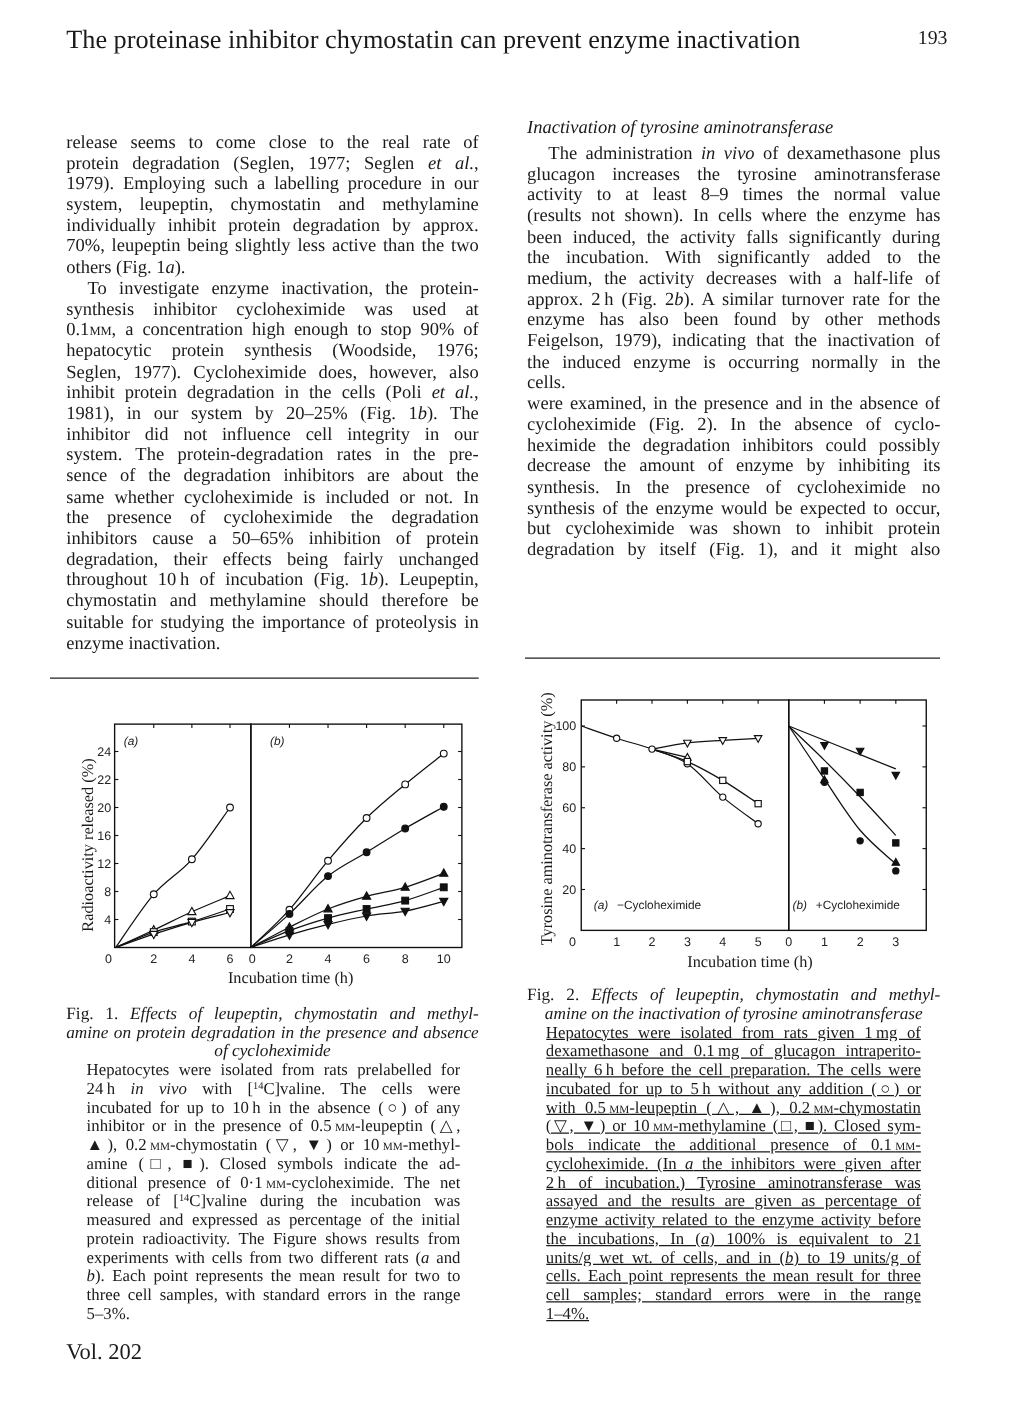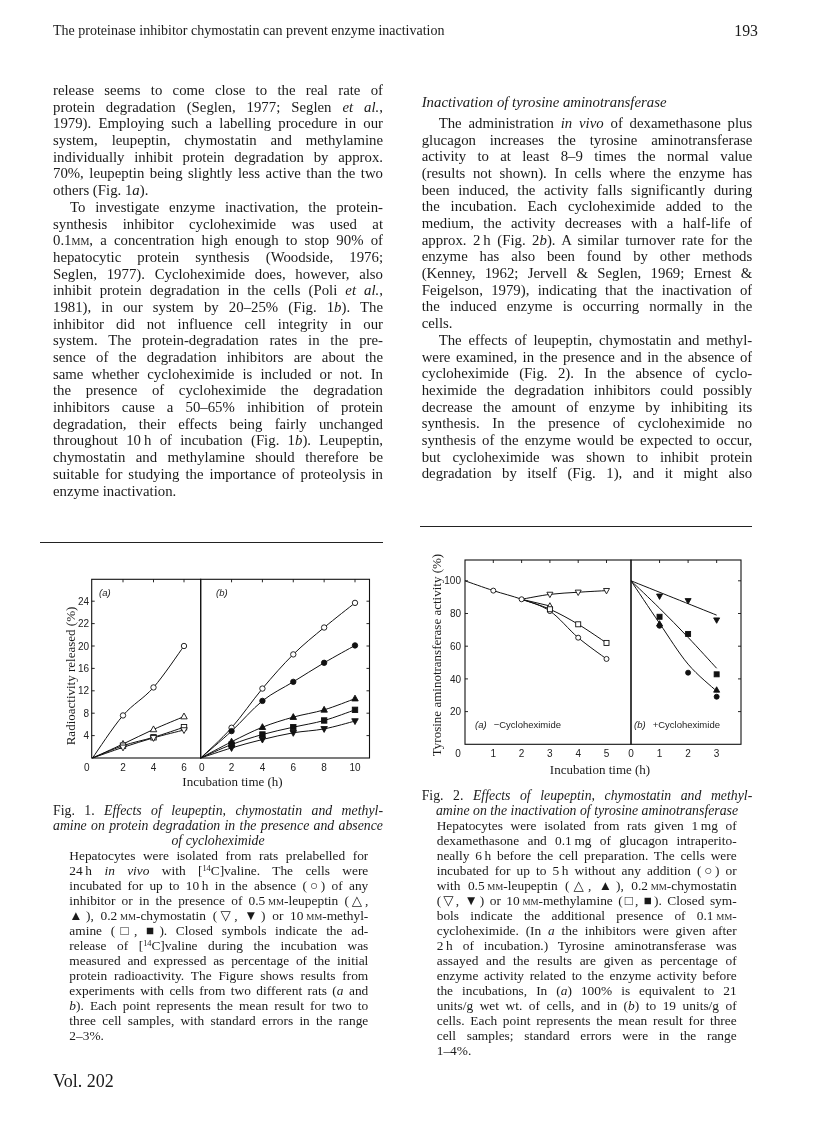--- a/index.html
+++ b/index.html
@@ -1,45 +1,45 @@
 <!DOCTYPE html>
 <html><head>
 <meta charset="utf-8">
 <style>
   html, body { margin: 0; padding: 0; background: #ffffff; }
   #page {
     position: relative; width: 816px; height: 1136px; overflow: hidden;
     background: #ffffff; color: #1a1a1a;
     font-family: "Liberation Serif", "DejaVu Serif", serif;
   }
-  .running-head { position: absolute; left: 53px; top: 21px; font-size: 14px; line-height: 20px; white-space: nowrap; }
+  .running-head { position: absolute; left: 53px; top: 21px; font-size: 21px; line-height: 20px; white-space: nowrap; }
   .page-number { position: absolute; right: 58px; top: 21px; font-size: 15.8px; line-height: 20px; }
   .col { position: absolute; font-size: 14.8px; }
-  .col-left { left: 53px; top: 82px; width: 330px; }
+  .col-left { left: 53px; top: 106px; width: 330px; }
   .col-right { left: 421.7px; top: 94.35px; width: 330.6px; }
   .section-heading { font-style: italic; height: 16.7px; line-height: 16.7px; margin-bottom: 3.9px; white-space: nowrap; }
   .col .line { height: 16.7px; line-height: 16.7px; }
   .line { text-align: justify; text-align-last: justify; overflow: hidden; }
   .line.indent { text-indent: 17px; }
   .line.last, .line.last-left { text-align: right; text-align-last: left; }
   .line.last-center { text-align: center; text-align-last: center; }
   .run-i { font-style: italic; }
   .run-sc { font-variant: small-caps; text-transform: lowercase; }
   .run-sup { font-size: 0.62em; vertical-align: 0.5em; line-height: 0; }
   .rule { position: absolute; height: 1.3px; background: #222; }
   .rule-left { left: 40px; top: 542px; width: 343px; }
   .rule-right { left: 420px; top: 526px; width: 332px; }
   .caption { position: absolute; }
   .caption .line { height: 15.02px; line-height: 15.02px; }
   .cap-title { font-size: 13.8px; }
   .cap-body { font-size: 13.4px; }
   .cap1 { left: 53px; top: 803.2px; width: 330px; }
   .cap1 .cap-body { margin-left: 16.3px; width: 299px; }
   .cap2 { left: 421.7px; top: 787.5px; width: 330.6px; }
-  .cap2 .cap-body { margin-left: 15px; width: 300px; }
+  .cap2 .cap-body { margin-left: 15px; width: 300px; text-decoration: underline; }
   .footer-vol { position: absolute; left: 53px; top: 1071px; font-size: 18px; line-height: 20px; }
   svg.fig { position: absolute; overflow: visible; }
   #fig1-svg { left: 40px; top: 548px; width: 345px; height: 250px; }
   #fig2-svg { left: 420px; top: 545px; width: 335px; height: 235px; }
   .tick-label { font-family: "Liberation Sans", "DejaVu Sans", sans-serif; font-size: 10px; fill: #222; }
   .axis-title { font-family: "Liberation Serif", "DejaVu Serif", serif; font-size: 13px; fill: #1a1a1a; }
   .panel-label { font-family: "Liberation Sans", "DejaVu Sans", sans-serif; font-size: 9.5px; fill: #222; }
 </style>
 </head>
 <body>
@@ -83,31 +83,29 @@
 
   <div class="col col-right">
     <div class="section-heading">Inactivation of tyrosine aminotransferase</div>
     <div>
         <div>
           <div class="line indent">The administration <span class="run-i">in vivo</span> of dexamethasone plus</div>
           <div class="line">glucagon increases the tyrosine aminotransferase</div>
           <div class="line">activity to at least 8–9 times the normal value</div>
           <div class="line">(results not shown). In cells where the enzyme has</div>
           <div class="line">been induced, the activity falls significantly during</div>
-          <div class="line">the incubation. Each cycloheximide added to the</div>
+          <div class="line">the incubation. With significantly added to the</div>
           <div class="line">medium, the activity decreases with a half-life of</div>
           <div class="line">approx. 2 h (Fig. 2<span class="run-i">b</span>). A similar turnover rate for the</div>
           <div class="line">enzyme has also been found by other methods</div>
-          <div class="line">(Kenney, 1962; Jervell &amp; Seglen, 1969; Ernest &amp;</div>
           <div class="line">Feigelson, 1979), indicating that the inactivation of</div>
           <div class="line">the induced enzyme is occurring normally in the</div>
           <div class="line last">cells.</div>
         </div>
         <div>
-          <div class="line indent">The effects of leupeptin, chymostatin and methyl-</div>
           <div class="line">were examined, in the presence and in the absence of</div>
           <div class="line">cycloheximide (Fig. 2). In the absence of cyclo-</div>
           <div class="line">heximide the degradation inhibitors could possibly</div>
           <div class="line">decrease the amount of enzyme by inhibiting its</div>
           <div class="line">synthesis. In the presence of cycloheximide no</div>
           <div class="line">synthesis of the enzyme would be expected to occur,</div>
           <div class="line">but cycloheximide was shown to inhibit protein</div>
           <div class="line">degradation by itself (Fig. 1), and it might also</div>
         </div>
       </div>
@@ -218,27 +216,28 @@
         <div class="line"><span class="run-i">amine on protein degradation in the presence and absence</span></div>
         <div class="line last-center"><span class="run-i">of cycloheximide</span></div>
       </div>
     <div class="cap-body">
         <div class="line">Hepatocytes were isolated from rats prelabelled for</div>
         <div class="line">24 h <span class="run-i">in vivo</span> with [<sup class="run-sup">14</sup>C]valine. The cells were</div>
         <div class="line">incubated for up to 10 h in the absence (○) of any</div>
         <div class="line">inhibitor or in the presence of 0.5 <span class="run-sc">mM</span>-leupeptin (△,</div>
         <div class="line">▲), 0.2 <span class="run-sc">mM</span>-chymostatin (▽, ▼) or 10 <span class="run-sc">mM</span>-methyl-</div>
         <div class="line">amine (□, ■). Closed symbols indicate the ad-</div>
+        <div class="line">ditional presence of 0·1 <span class="run-sc">mM</span>-cyclo­heximide. The net</div>
         <div class="line">release of [<sup class="run-sup">14</sup>C]valine during the incubation was</div>
         <div class="line">measured and expressed as percentage of the initial</div>
         <div class="line">protein radioactivity. The Figure shows results from</div>
         <div class="line">experiments with cells from two different rats (<span class="run-i">a</span> and</div>
         <div class="line"><span class="run-i">b</span>). Each point represents the mean result for two to</div>
         <div class="line">three cell samples, with standard errors in the range</div>
-        <div class="line last-left">2–3%.</div>
+        <div class="line last-left">5–3%.</div>
       </div>
   </div>
 
   <svg class="fig" id="fig2-svg" viewBox="420 545 335 235">
     <g>
         <rect x="465" y="560" width="166" height="184.29999999999995" fill="none" stroke="#111" stroke-width="1.1"></rect>
         <rect x="631" y="560" width="110" height="184.29999999999995" fill="none" stroke="#111" stroke-width="1.1"></rect>
         <line x1="465" y1="711.5999999999999" x2="468" y2="711.5999999999999" stroke="#111" stroke-width="0.9"></line>
         <line x1="738" y1="711.5999999999999" x2="741" y2="711.5999999999999" stroke="#111" stroke-width="0.9"></line>
         <text x="461" y="715.1999999999999" text-anchor="end" class="tick-label">20</text>

